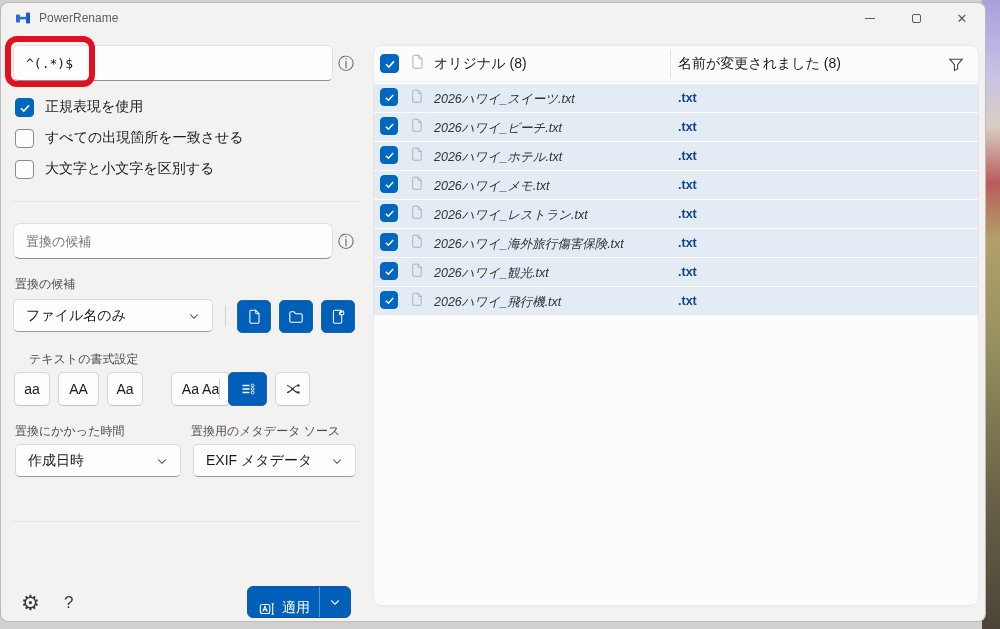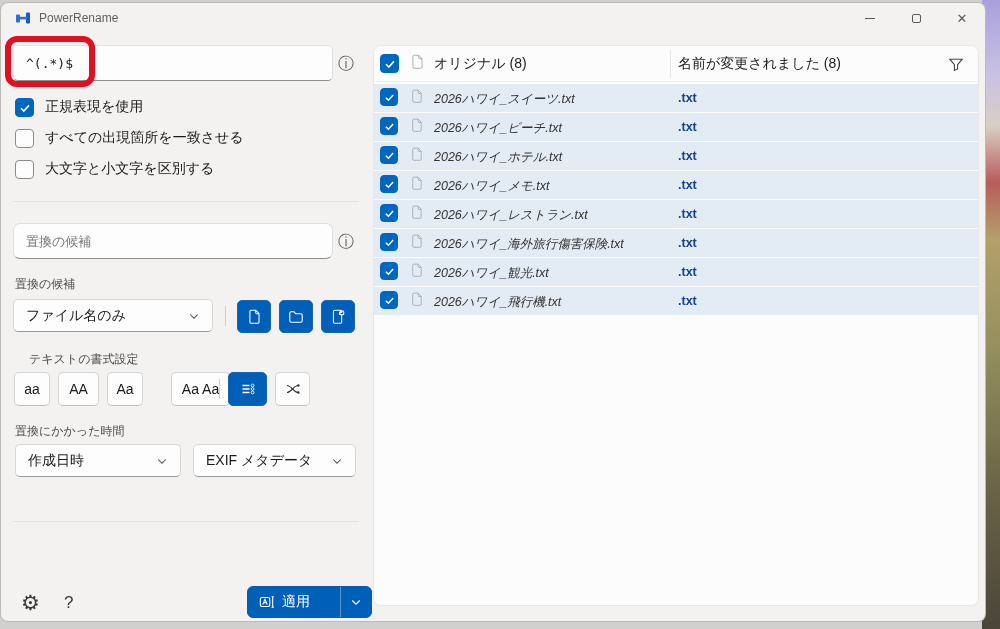--- a/index.html
+++ b/index.html
@@ -39,21 +39,21 @@
   .vsep { position:absolute; width:1px; height:20px; background:#d0d0d0; }
   .icon-btn-blue { position:absolute; width:34px; height:33px; background:#005fb8; border:1px solid #1a66ad;
     border-radius:5px; display:flex; align-items:center; justify-content:center; color:#fff; }
   .fmt-btn { position:absolute; height:34px; background:#fdfdfd; border:1px solid #d5d5d5; border-bottom-color:#c0c0c0;
     border-radius:5px; display:flex; align-items:center; justify-content:center; font-size:14px; color:#1a1a1a; }
   .fmt-btn.active { background:#005fb8; border-color:#1a66ad; color:#fff; }
   .gear { position:absolute; left:20px; top:588px; font-size:21px; color:#3a3a3a; }
   .help { position:absolute; left:63px; top:590px; font-size:17px; color:#3a3a3a; }
   .apply-btn { position:absolute; left:246px; top:583px; height:32px; display:flex; background:#005fb8;
     border:1px solid #1257a3; border-radius:6px; overflow:hidden; color:#fff; }
-  .apply-main { display:flex; align-items:center; gap:7px; padding:0 30px 0 11px; font-size:14px;
+  .apply-main { display:flex; align-items:flex-end; gap:7px; padding:0 9px 0 11px; font-size:14px;
     border-right:1px solid rgba(255,255,255,.35); }
   .apply-chevron { width:30px; display:flex; align-items:center; justify-content:center; }
 
   
   .card { position:absolute; left:372px; top:42px; width:606px; height:561px; background:#fcfcfc;
     border:1px solid #e7e7e7; border-radius:8px; overflow:hidden; }
   .list-header { position:relative; height:36px; border-bottom:1px solid #ececec; }
   .list-header .cb { position:absolute; left:6px; top:8px; }
   .col-sep { position:absolute; left:296px; top:4px; width:1px; height:28px; background:#e5e5e5; }
   .hdr-orig { position:absolute; left:60px; top:9px; font-size:14px; color:#1b1b1b; }
@@ -170,20 +170,21 @@
     </div>
     <div class="fmt-btn" style="left:274px; top:369px; width:35px;">
       <svg width="16" height="16" viewBox="0 0 16 16">
         <path d="M2 4.5c4 0 7 7 11 7M2 11.5c4 0 7-7 11-7" fill="none" stroke="#333" stroke-width="1.2"></path>
         <circle cx="13.4" cy="4.5" r="1.2" fill="#333"></circle>
         <circle cx="13.4" cy="11.5" r="1.2" fill="#333"></circle>
       </svg>
     </div>
 
     <span class="small-label" style="left:14px; top:420px;">置換にかかった時間</span>
+    <span class="small-label" style="left:190px; top:420px;">置換用のメタデータ ソース</span>
     <div class="combo" style="left:14px; top:441px; width:166px;">
       <span>作成日時</span>
       <svg width="12" height="12" viewBox="0 0 16 16">
           <path d="M3 6l5 5 5-5" fill="none" stroke="#444" stroke-width="1.4"></path>
         </svg>
     </div>
     <div class="combo" style="left:192px; top:441px; width:163px;">
       <span>EXIF メタデータ</span>
       <svg width="12" height="12" viewBox="0 0 16 16">
           <path d="M3 6l5 5 5-5" fill="none" stroke="#444" stroke-width="1.4"></path>

